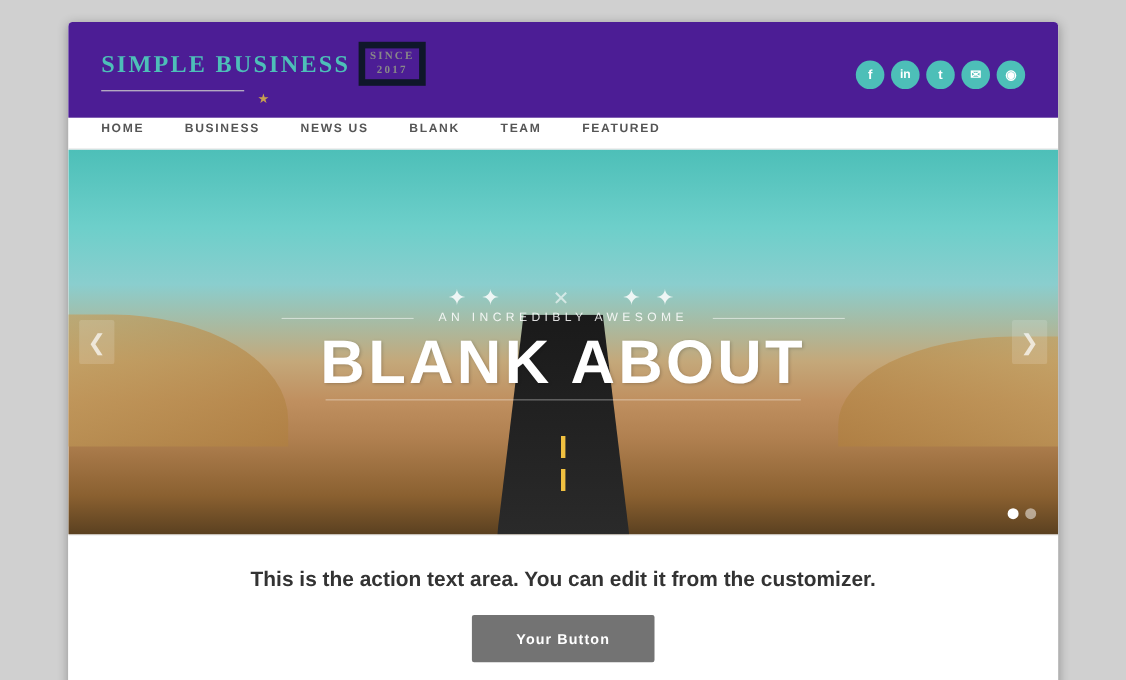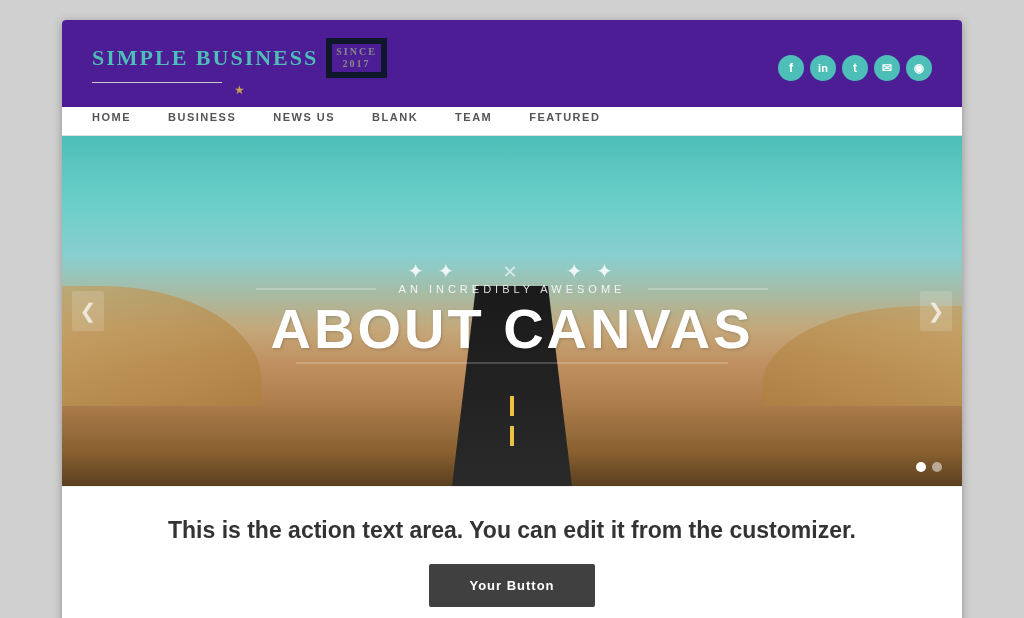--- a/index.html
+++ b/index.html
@@ -274,28 +274,28 @@
 
     
     .cta-section {
       padding: 30px 20px;
       text-align: center;
       background: #fff;
       border-top: 1px solid #eee;
     }
 
     .cta-text {
-      font-size: 23px;
+      font-size: 19px;
       color: #333;
       font-weight: bold;
       margin-bottom: 20px;
     }
 
     .cta-button {
-      background: #404040;
+      background: #737373;
       color: #fff;
       border: none;
       padding: 14px 40px;
       font-size: 13px;
       font-weight: bold;
       letter-spacing: 1px;
       cursor: pointer;
       border-radius: 2px;
     }
 
@@ -364,21 +364,21 @@
         <span class="deco-arrows">✕</span>
         &nbsp;&nbsp; ✦ ✦
       </div>
 
       <div class="hero-subtitle">
         <div class="hero-line"></div>
         <span>AN INCREDIBLY AWESOME</span>
         <div class="hero-line"></div>
       </div>
 
-      <div class="hero-title">ABOUT CANVAS</div>
+      <div class="hero-title">BLANK ABOUT</div>
       <div class="hero-bottom-line"></div>
     </div>
 
     <button class="slider-prev">❮</button>
     <button class="slider-next">❯</button>
 
     <div class="slider-dots">
       <div class="dot active"></div>
       <div class="dot"></div>
     </div>

